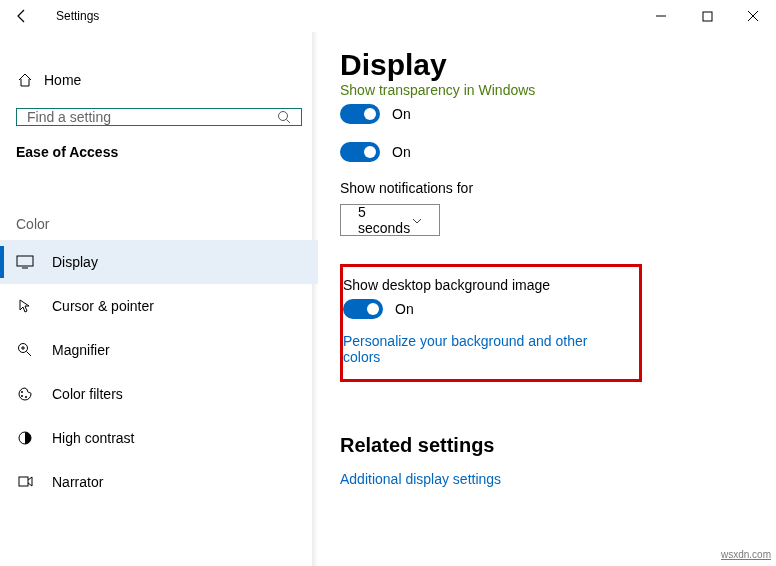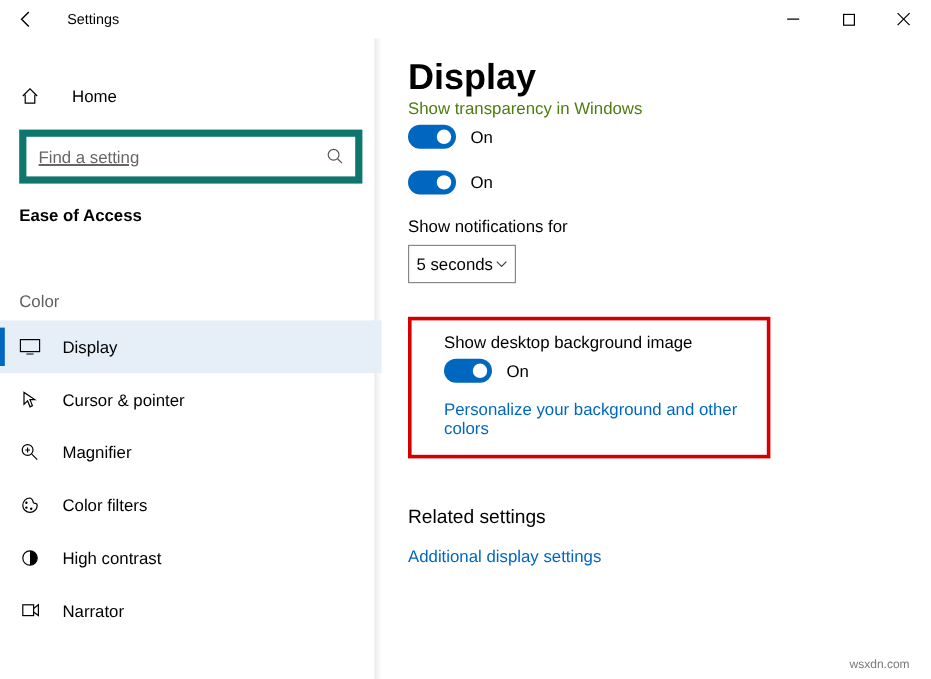--- a/index.html
+++ b/index.html
@@ -4,45 +4,45 @@
 <style>
   * { box-sizing: border-box; font-family: "Segoe UI", Arial, sans-serif; }
   body { margin: 0; width: 776px; height: 566px; background: #fff; overflow: hidden; position: relative; }
   .titlebar { height: 32px; display: flex; align-items: center; }
   .back { width: 32px; height: 32px; display: flex; align-items: center; justify-content: center; color: #000; margin-left: 6px; }
   .title { font-size: 12px; margin-left: 18px; color: #000; }
   .win-controls { margin-left: auto; display: flex; }
   .win-btn { width: 46px; height: 32px; display: flex; align-items: center; justify-content: center; color: #000; }
   .main { display: flex; height: calc(100% - 32px); }
   .sidebar { width: 318px; padding-top: 28px; position: relative; }
-  .home-row { display: flex; align-items: center; height: 40px; padding-left: 16px; gap: 26px; font-size: 14px; }
-  .search-box { margin: 8px 16px 0 16px; height: 45px; border: 6px solid #0f766e; display: flex; align-items: center; padding: 0 8px; text-decoration: underline; }
+  .home-row { display: flex; align-items: center; height: 40px; padding-left: 16px; gap: 10px; font-size: 14px; }
+  .search-box { margin: 8px 16px 0 16px; height: 18px; border: 1px solid #0f766e; display: flex; align-items: center; padding: 0 8px; }
   .search-box input { border: none; outline: none; flex: 1; font-size: 14px; color: #666; background: transparent; }
   .search-box input::placeholder { color: #666; }
   .section-bold { font-weight: 600; font-size: 14px; padding: 18px 16px 0 16px; }
   .section-light { color: #5f5f5f; font-size: 14px; padding: 0 16px 8px 16px; margin-top: 56px; }
   .nav-item { display: flex; align-items: center; height: 44px; padding-left: 16px; gap: 18px; font-size: 14px; position: relative; }
   .nav-item.active { background: #e6eef7; }
   .nav-item.active::before { content: ""; position: absolute; left: 0; top: 6px; bottom: 6px; width: 4px; background: #0067c0; }
   .icon { width: 18px; display: flex; align-items: center; justify-content: center; }
   .content { flex: 1; padding: 16px 0 0 22px; overflow: hidden; position: relative; }
   .page-title { font-size: 30px; font-weight: 600; margin: 0 0 2px 0; }
   .cut-text { font-size: 14px; color: #4d7c0f; margin-top: -2px; }
   .toggle-row { display: flex; align-items: center; gap: 12px; margin-top: 6px; margin-bottom: 18px; }
   .toggle { width: 40px; height: 20px; border-radius: 10px; background: #0067c0; position: relative; }
   .toggle .knob { width: 12px; height: 12px; border-radius: 50%; background: #fff; position: absolute; top: 4px; right: 4px; }
   .toggle-label { font-size: 14px; }
   .plain-label { font-size: 14px; margin-top: 10px; }
-  .dropdown { margin-top: 8px; width: 90px; height: 32px; border: 1px solid #888; display: flex; align-items: center; padding: 0 6px; font-size: 14px; justify-content: space-between; }
+  .dropdown { margin-top: 8px; width: 100px; height: 32px; border: 1px solid #888; display: flex; align-items: center; padding: 0 17px; font-size: 14px; justify-content: space-between; }
   .chev { font-size: 11px; color: #444; }
-  .highlight-box { border: 3px solid #d40000; padding: 10px 12px 14px 27px; margin-top: 28px; width: 302px; }
+  .highlight-box { border: 3px solid #d40000; padding: 10px 12px 14px 0; margin-top: 28px; width: 302px; }
   .highlight-box .plain-label { margin-top: 0; }
   .link { color: #0067c0; font-size: 14px; margin-top: 14px; display: block; }
-  .related-heading { font-size: 16px; font-weight: 400; margin-top: 41px; }
-  .footer-mark { position: absolute; right: 18px; bottom: 6px; font-size: 10px; color: #7a7a7a; }
+  .related-heading { font-size: 20px; font-weight: 700; margin-top: 52px; }
+  .footer-mark { position: absolute; right: 5px; bottom: 6px; font-size: 10px; color: #7a7a7a; text-decoration: underline; }
   .divider-shadow { position: absolute; left: 312px; top: 32px; bottom: 0; width: 6px; background: linear-gradient(to right, rgba(0,0,0,0.08), transparent); }
 </style>
 </head>
 <body>
 
 <div class="titlebar">
   <div class="back">
     <svg width="16" height="16" viewBox="0 0 16 16">
         <path d="M10 2 L4 8 L10 14" stroke="#000" stroke-width="1.2" fill="none"></path>
       </svg>

